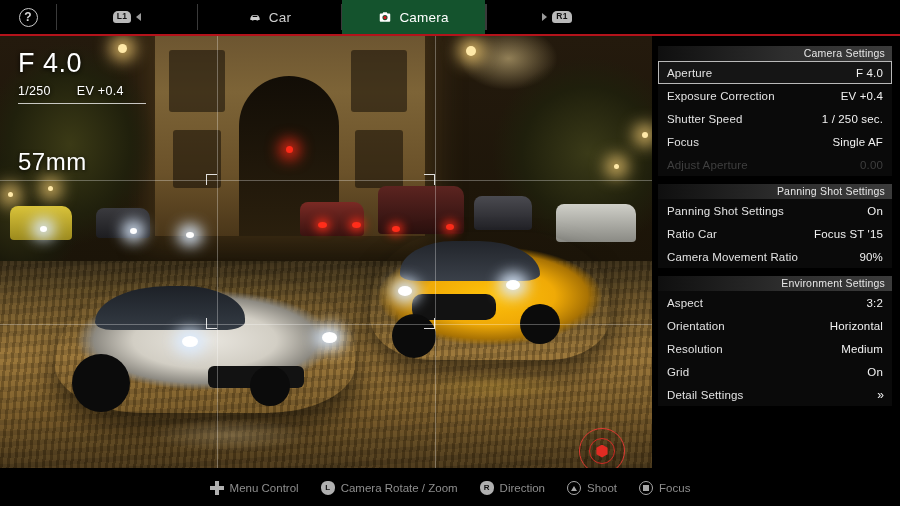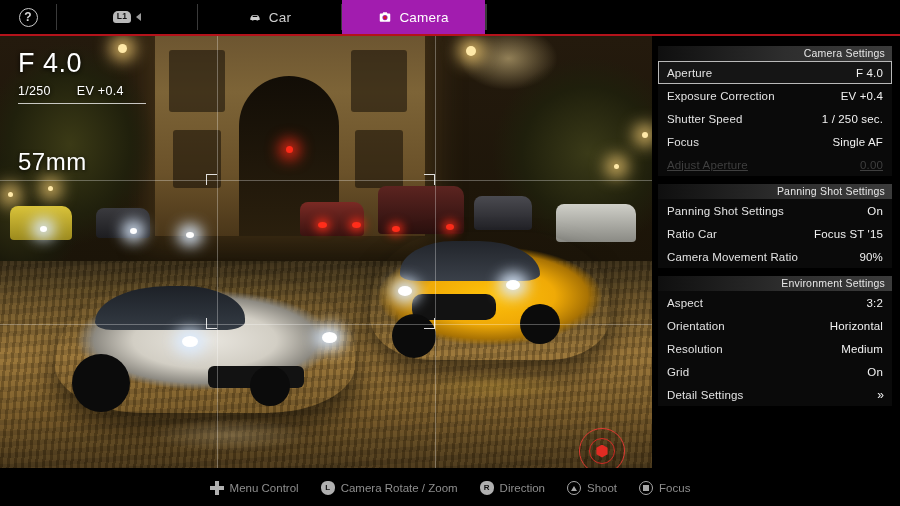--- a/index.html
+++ b/index.html
@@ -25,21 +25,21 @@
     font-size: 12px; color: #d8d8d8; line-height: 1; font-weight: bold;
   }
   .tab-sep { width: 1px; background: #3a3a3a; margin: 4px 0; }
   .tab {
     flex: 0 0 auto; display: flex; align-items: center; justify-content: center;
     gap: 7px; color: #cfcfcf; font-size: 13px; letter-spacing: .2px;
     background: #000;
   }
   .tab.shoulder { width: 140px; gap: 5px; }
   .tab.nav { width: 143px; }
-  .tab.active { background: #a21caf; color: #fff; }
+  .tab.active { background: #14532d; color: #fff; }
   .tab-label { font-size: 13.5px; }
   .bumper {
     background: #b9b9b9; color: #111; font-size: 8.5px; font-weight: bold;
     border-radius: 5px 5px 3px 3px; padding: 1px 4px 1px 4px; line-height: 1.15;
     letter-spacing: .3px;
   }
   .tri-l { width: 0; height: 0; border-top: 4px solid transparent;
            border-bottom: 4px solid transparent; border-right: 5px solid #9a9a9a; }
   .tri-r { width: 0; height: 0; border-top: 4px solid transparent;
            border-bottom: 4px solid transparent; border-left: 5px solid #9a9a9a; }
@@ -161,21 +161,21 @@
     line-height:15px; letter-spacing:.2px;
   }
   .panel-body { background:#0a0a0a; }
   .row {
     display:flex; justify-content:space-between; align-items:center;
     height: 23px; padding: 0 8px; color:#e2e2e2; font-size:11.5px;
     border: 1px solid transparent; letter-spacing:.15px;
   }
   .row .val { color:#f2f2f2; }
   .row.selected { border-color:#b9b9b9; background:#151515; }
-  .row.disabled, .row.disabled .val { color:#3f3f3f;text-decoration:underline; }
+  .row.disabled, .row.disabled .val { color:#3f3f3f; }
   .chev { font-size:12px; color:#e2e2e2; letter-spacing:-1px; }
 
   
   .bottombar {
     position:absolute; left:0; top:470px; width:900px; height:36px;
     background:#000; display:flex; align-items:center; justify-content:center; gap:22px;
   }
   .hint { display:flex; align-items:center; gap:6px; color:#8e8e8e; font-size:11.5px; }
   .ico { width:14px; height:14px; display:block; }
   .dpad { width:14px; height:14px; position:relative; }
@@ -221,20 +221,24 @@
       <svg class="ico" viewBox="0 0 24 24">
         <path fill="#fff" d="M9 4l-1.2 2H4.5A1.5 1.5 0 0 0 3 7.5v11A1.5 1.5 0 0 0 4.5 20h15a1.5 1.5 0 0 0 1.5-1.5v-11A1.5 1.5 0 0 0 19.5 6h-3.3L15 4H9zm3 4.6a4.4 4.4 0 1 1 0 8.8 4.4 4.4 0 0 1 0-8.8z"></path>
         <circle cx="12" cy="13" r="2.7" fill="#d81921"></circle>
       </svg>
       <span class="tab-label">Camera</span>
     </div>
     <div class="tab-sep"></div>
 
     <div class="tab-sep"></div>
 
+    <div class="tab shoulder">
+      <span class="tri-r"></span>
+      <span class="bumper">R1</span>
+    </div>
   </div>
   <div class="redline"></div>
 
   <div class="viewport">
     <div class="photo">
       <div class="sky"></div>
       <div class="arch">
         <div class="arch-relief" style="left:14px;  top:20px;  width:56px; height:62px;"></div>
         <div class="arch-relief" style="left:196px; top:20px;  width:56px; height:62px;"></div>
         <div class="arch-relief" style="left:18px;  top:100px; width:48px; height:58px;"></div>

